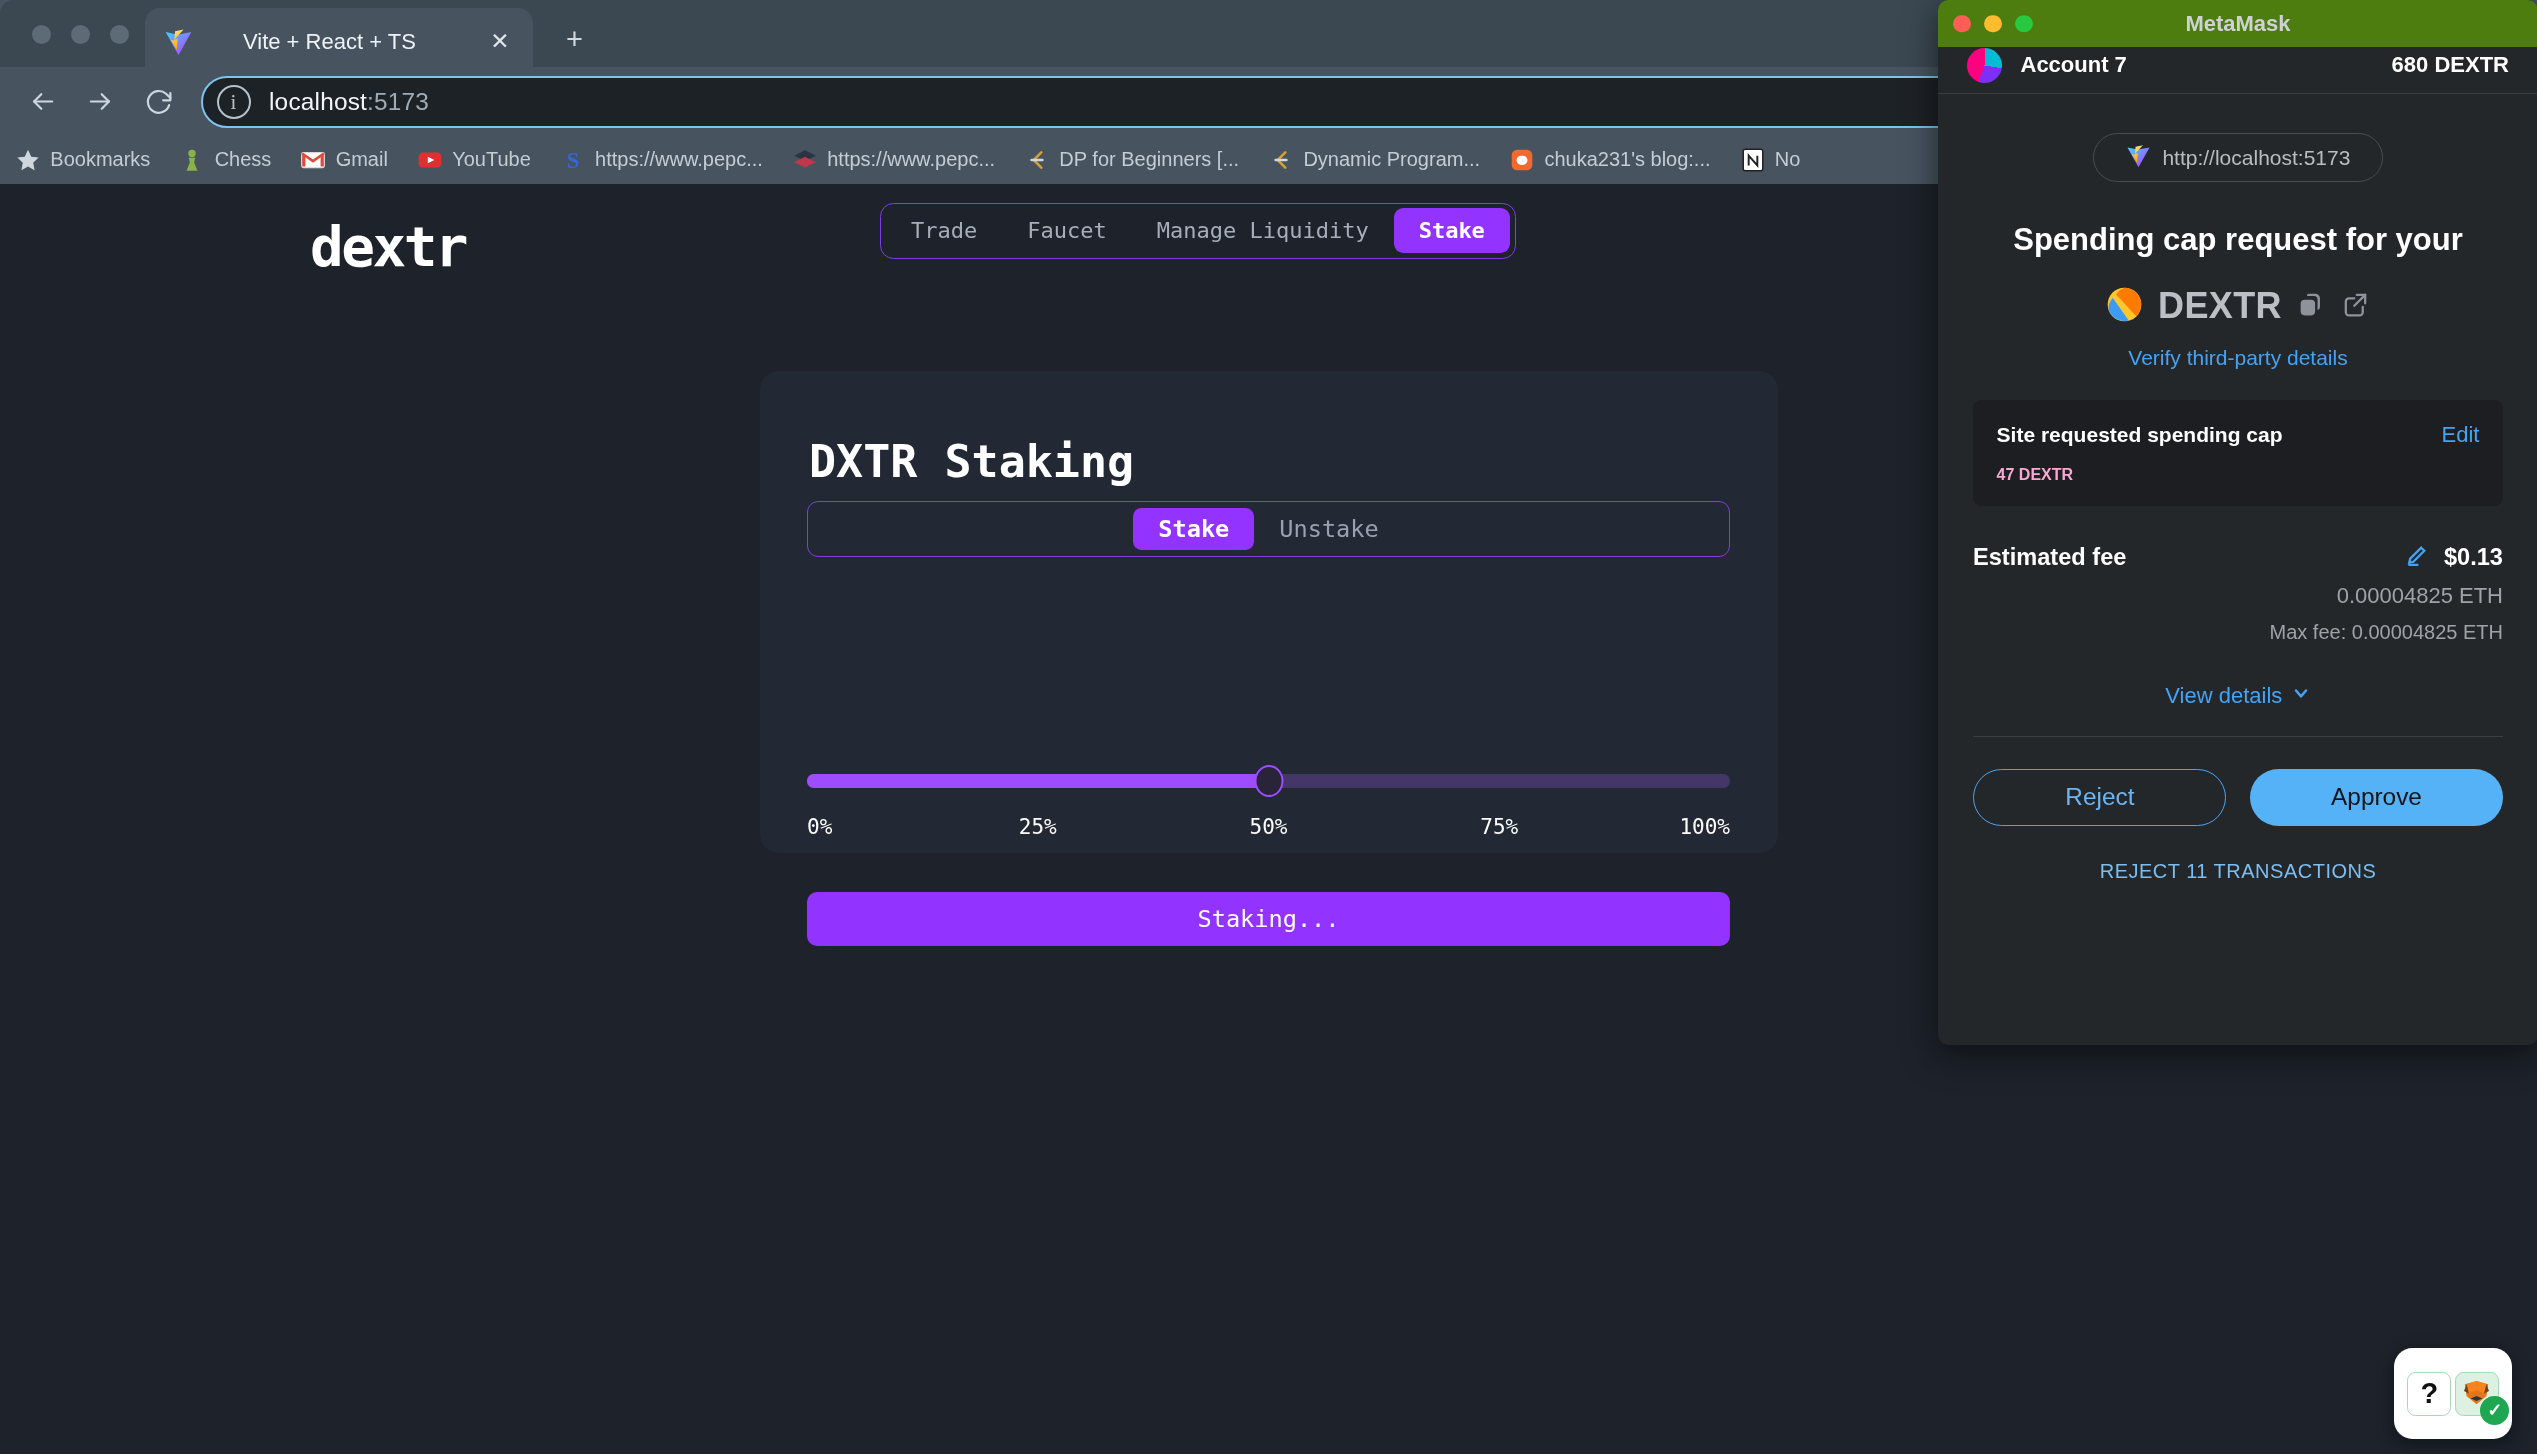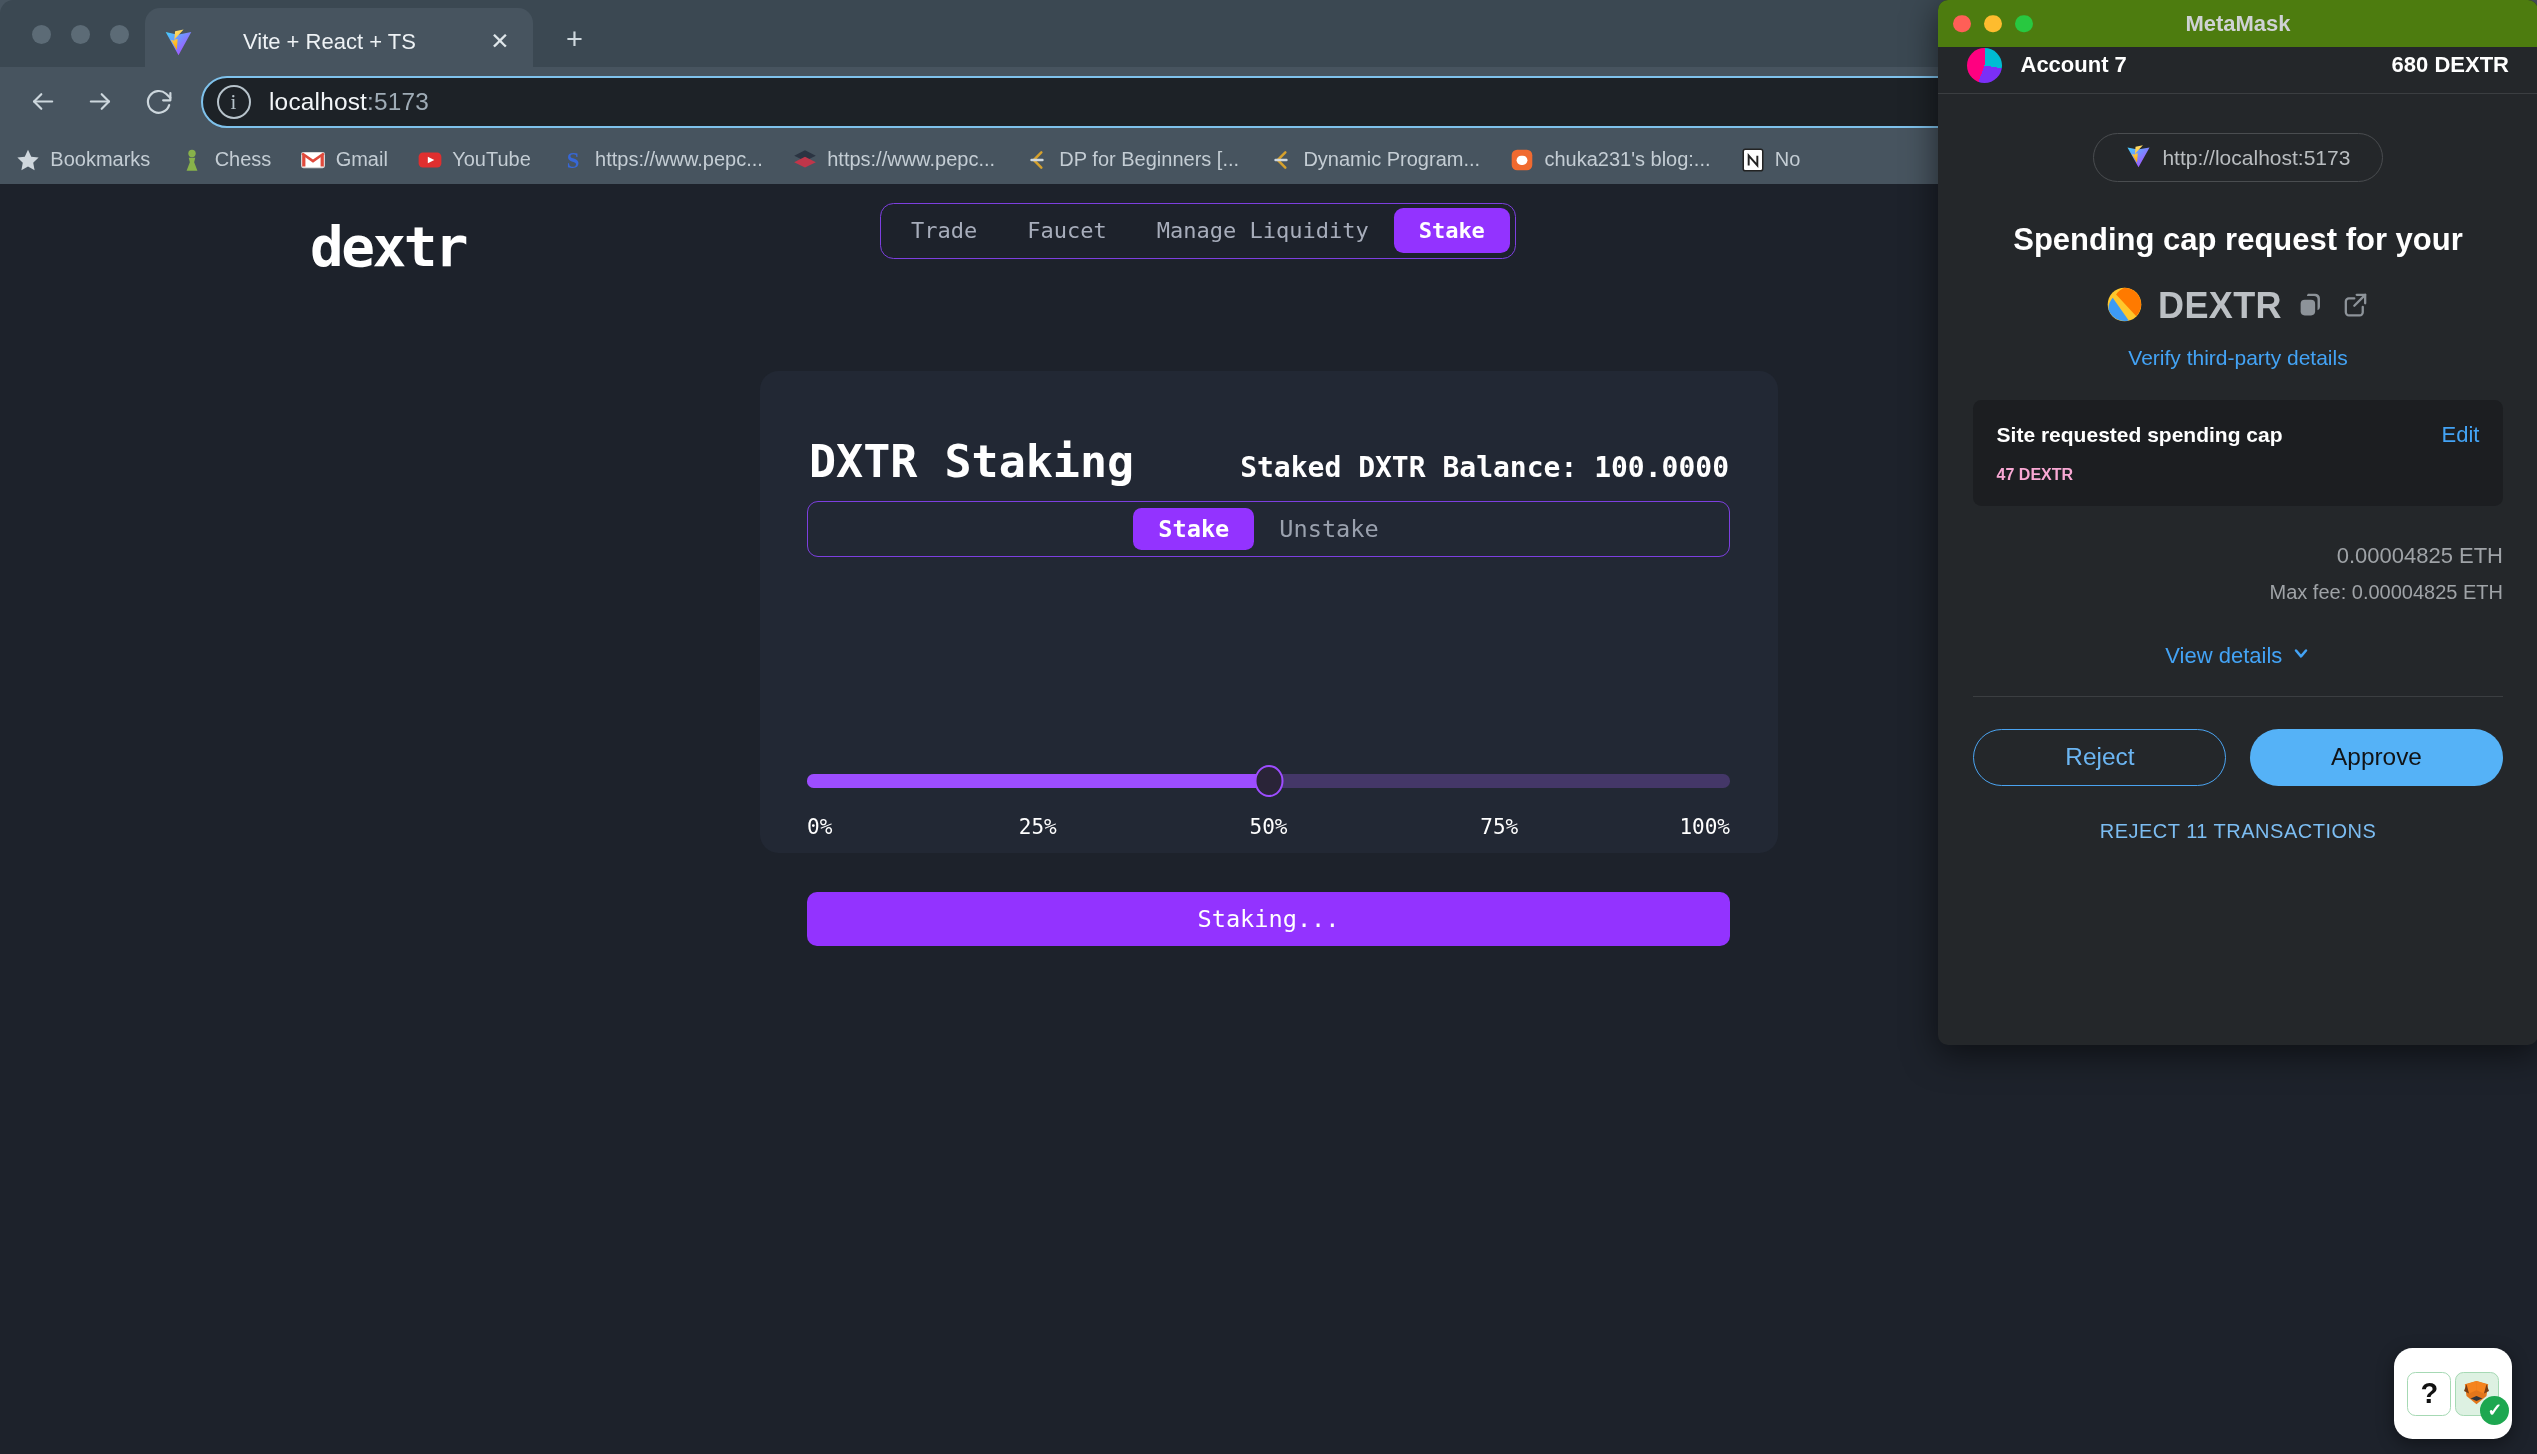--- a/index.html
+++ b/index.html
@@ -426,21 +426,20 @@
           <div class="navitem">Trade</div>
           <div class="navitem">Faucet</div>
           <div class="navitem">Manage Liquidity</div>
           <div class="navitem active">Stake</div>
         </div>
       </div>
 
       <div class="card">
         <div class="card-head">
           <div class="card-title">DXTR Staking</div>
-          <div class="card-balance">Staked DXTR Balance: 100.0000</div>
         </div>
       </div>
 
       <div class="segmented">
         <div class="seg active">Stake</div>
         <div class="seg">Unstake</div>
       </div>
 
       <div class="sliderwrap">
         <div class="track">
@@ -528,20 +527,32 @@
 
       <div class="mm-capbox">
         <div class="mm-cap-row">
           <span class="mm-cap-label">Site requested spending cap</span>
           <span class="mm-cap-edit">Edit</span>
         </div>
         <div class="mm-cap-val">47 DEXTR</div>
       </div>
 
       <div class="mm-fee">
+        <div class="mm-fee-row1">
+          <span class="mm-fee-label">Estimated fee</span>
+          <span class="mm-fee-right">
+            <span>
+              <svg width="25" height="25" viewBox="0 0 24 24" fill="none" stroke="#43a3f5" stroke-width="2.2" stroke-linecap="round">
+                  <path d="M16.5 4.5l3 3L9 18l-4 1 1-4z"></path>
+                  <line x1="5" y1="21" x2="13" y2="21"></line>
+                </svg>
+            </span>
+            <span class="mm-fee-usd">$0.13</span>
+          </span>
+        </div>
         <div class="mm-fee-eth">0.00004825 ETH</div>
         <div class="mm-fee-max">Max fee: 0.00004825 ETH</div>
       </div>
 
       <div class="mm-details">
         <span>View details</span>
         <span>
           <svg width="20" height="20" viewBox="0 0 24 24" fill="none" stroke="#43a3f5" stroke-width="3" stroke-linecap="round" stroke-linejoin="round">
               <polyline points="6 9 12 16 18 9"></polyline>
             </svg>

